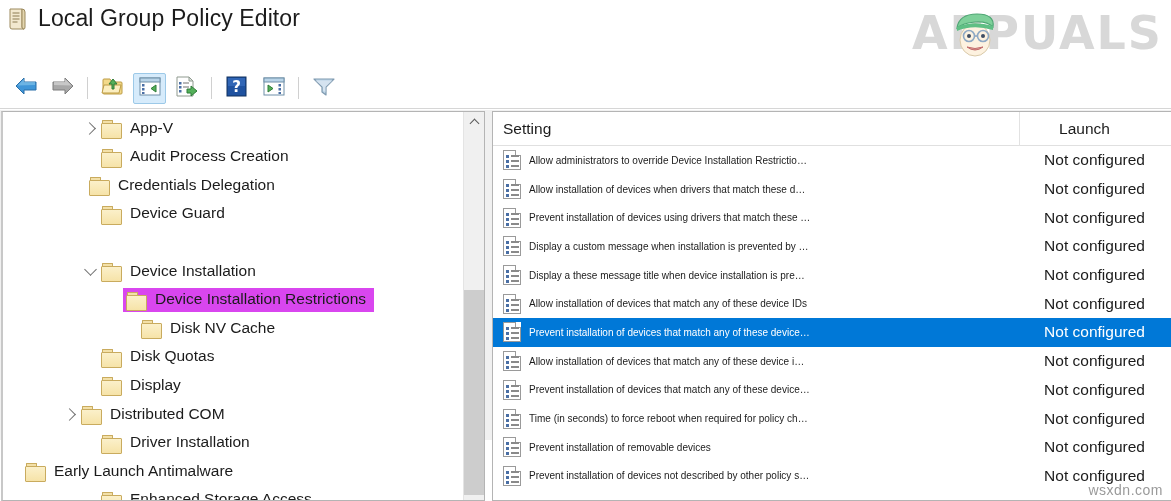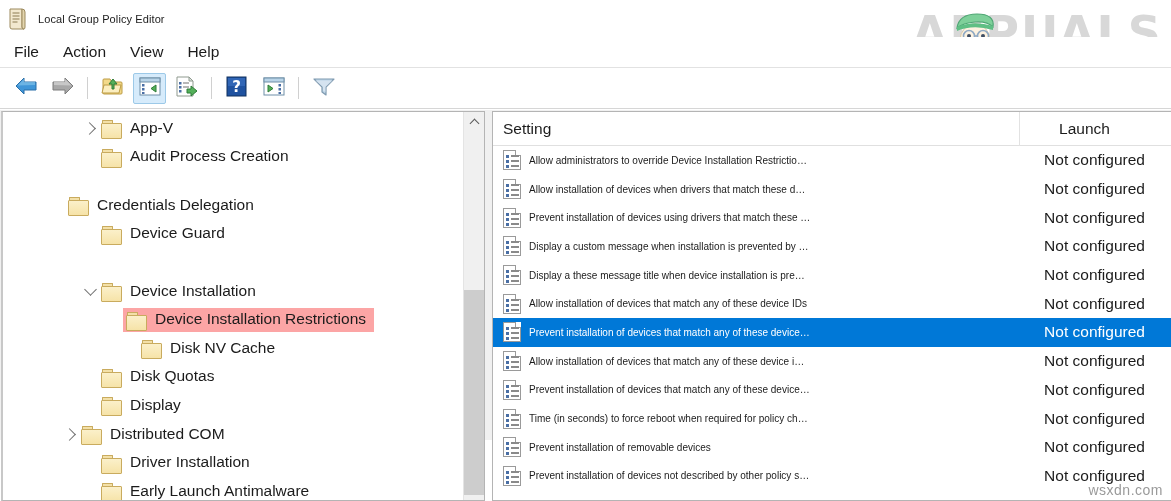--- a/index.html
+++ b/index.html
@@ -21,21 +21,21 @@
     width: 1171px; height: 37px;
     background: #ffffff;
     display: flex; align-items: center;
   }
   .titlebar-icon {
     margin-left: 7px; margin-right: 9px;
     width: 22px; height: 24px;
     position: relative;
   }
   .titlebar-title {
-    font-size: 11px;
+    font-size: 23px;
     color: #1b1b1b;
     letter-spacing: .1px;
     white-space: nowrap;
   }
 
   
   .menubar {
     position: absolute; left: 0; top: 37px;
     width: 1171px; height: 31px;
     background: #ffffff;
@@ -98,21 +98,21 @@
     position: absolute; left: 0; top: 2px;
     width: 455px;
   }
   .tree-row {
     height: 28.6px;
     display: flex; align-items: center;
     white-space: nowrap;
     cursor: default;
   }
   .tree-row.selected .tree-label-box {
-    background: #fca5a5;
+    background: #d946ef;
   }
   .tw-expander {
     width: 22px; height: 28px;
     display: flex; align-items: center; justify-content: center;
     flex: 0 0 22px;
   }
   .chev {
     width: 9px; height: 9px;
     border-right: 1.6px solid #6e6e6e;
     border-bottom: 1.6px solid #6e6e6e;
@@ -320,26 +320,20 @@
         <circle cx="22" cy="30" r="5.5" fill="none" stroke="#8fa9c4" stroke-width="1.6"></circle>
         <circle cx="36" cy="30" r="5.5" fill="none" stroke="#8fa9c4" stroke-width="1.6"></circle>
         <line x1="27.5" y1="30" x2="30.5" y2="30" stroke="#8fa9c4" stroke-width="1.6"></line>
         <circle cx="22" cy="30" r="2" fill="#3e4d63"></circle>
         <circle cx="36" cy="30" r="2" fill="#3e4d63"></circle>
         <path d="M20 41 Q28 47 36 41 Q28 44 20 41 Z" fill="#e08a8a" stroke="#c06a6a" stroke-width="1"></path>
       </svg>
     </span>
   </div>
 
-  <div class="menubar">
-    <div class="menu-item">File</div>
-    <div class="menu-item">Action</div>
-    <div class="menu-item">View</div>
-    <div class="menu-item">Help</div>
-  </div>
 
   <div class="toolbar">
 
     <div class="tb-btn tb-first">
       <span>
         <svg width="24" height="20" viewBox="0 0 24 20">
           <path d="M10 2 L10 6 L22 6 L22 14 L10 14 L10 18 L2 10 Z" fill="#3f96d8" stroke="#2a6fa8" stroke-width="1" stroke-linejoin="round"></path>
           <path d="M10 3 L10 6 L21 6 L21 9 L3.5 9.5 Z" fill="#7fc0ea" opacity=".7"></path>
         </svg>
       </span>
@@ -438,21 +432,21 @@
           <div class="tree-row" style="padding-left: 76px;">
             <span class="tw-expander">
               <span class="chev right"></span>
             </span>
             <span class="tree-label-box"><span class="folder" style="display: inline-block; vertical-align: middle;"></span><span class="lbl">App-V</span></span>
           </div>
           <div class="tree-row" style="padding-left: 76px;">
             <span class="tw-expander"></span>
             <span class="tree-label-box"><span class="folder" style="display: inline-block; vertical-align: middle;"></span><span class="lbl">Audit Process Creation</span></span>
           </div>
-          <div class="tree-row" style="padding-left: 43px; margin-top: 20px;">
+          <div class="tree-row" style="padding-left: 64px;">
             <span class="tw-expander"></span>
             <span class="tree-label-box"><span class="folder" style="display: inline-block; vertical-align: middle;"></span><span class="lbl">Credentials Delegation</span></span>
           </div>
           <div class="tree-row" style="padding-left: 76px;">
             <span class="tw-expander"></span>
             <span class="tree-label-box"><span class="folder" style="display: inline-block; vertical-align: middle;"></span><span class="lbl">Device Guard</span></span>
           </div>
           <div class="tree-row" style="padding-left: 76px;">
             <span class="tw-expander"></span>
           </div>
@@ -481,21 +475,21 @@
           <div class="tree-row" style="padding-left: 56px;">
             <span class="tw-expander">
               <span class="chev right"></span>
             </span>
             <span class="tree-label-box"><span class="folder" style="display: inline-block; vertical-align: middle;"></span><span class="lbl">Distributed COM</span></span>
           </div>
           <div class="tree-row" style="padding-left: 76px;">
             <span class="tw-expander"></span>
             <span class="tree-label-box"><span class="folder" style="display: inline-block; vertical-align: middle;"></span><span class="lbl">Driver Installation</span></span>
           </div>
-          <div class="tree-row" style="padding-left: 76px;">
+          <div class="tree-row" style="">
             <span class="tw-expander"></span>
             <span class="tree-label-box"><span class="folder" style="display: inline-block; vertical-align: middle;"></span><span class="lbl">Early Launch Antimalware</span></span>
           </div>
           <div class="tree-row" style="padding-left: 76px;">
             <span class="tw-expander"></span>
             <span class="tree-label-box"><span class="folder" style="display: inline-block; vertical-align: middle;"></span><span class="lbl">Enhanced Storage Access</span></span>
           </div>
         </div>
 
       <div class="lscroll">

